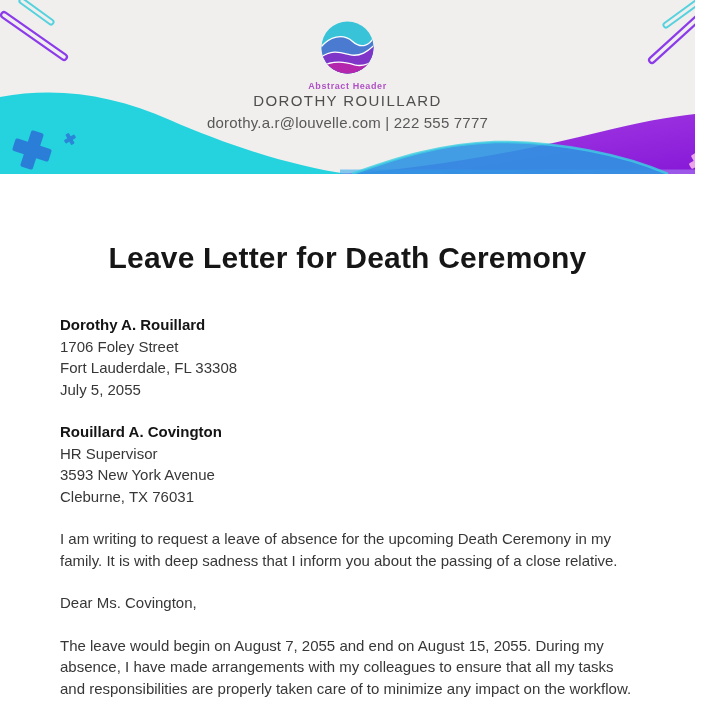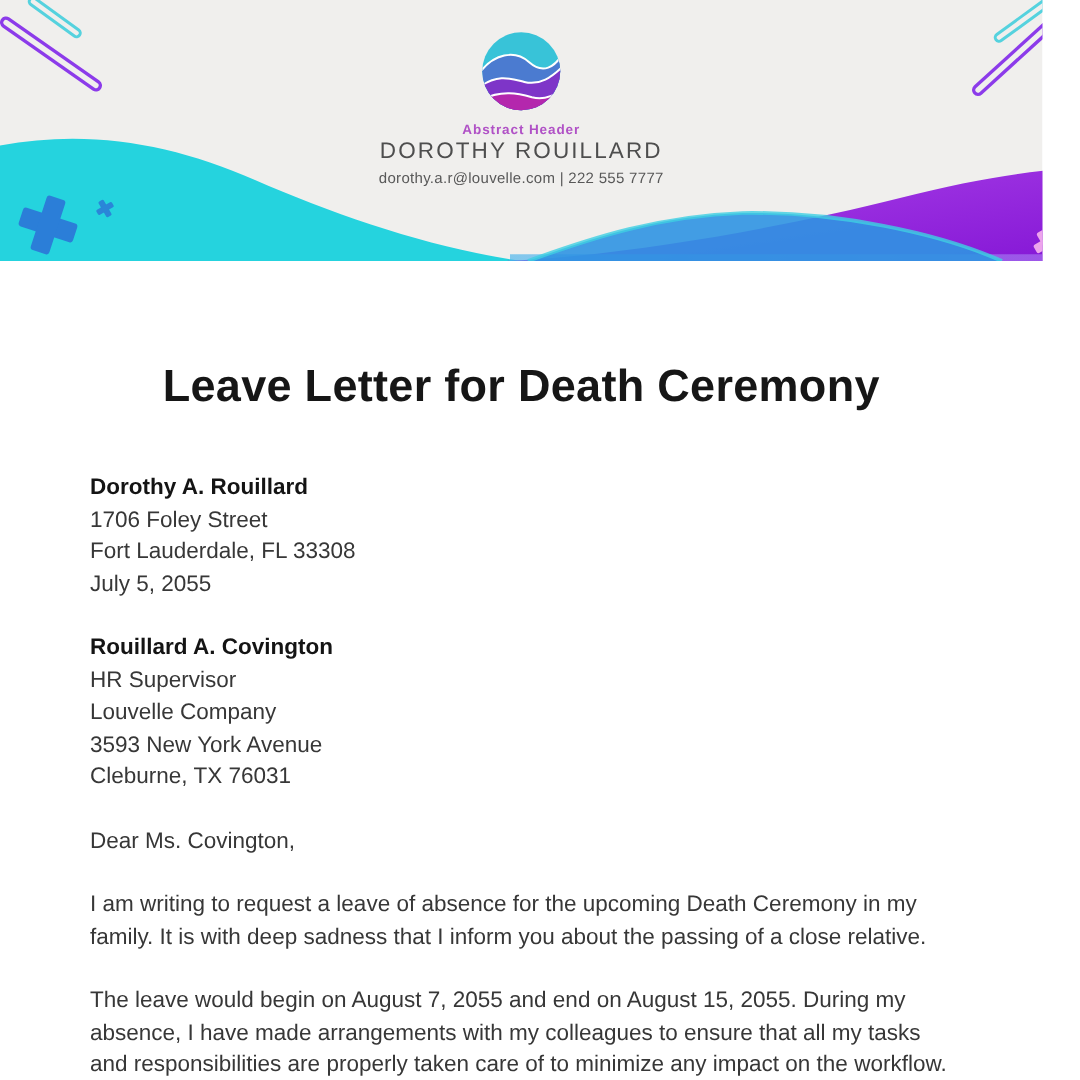--- a/index.html
+++ b/index.html
@@ -31,21 +31,21 @@
     font-size:9px;font-weight:700;letter-spacing:.6px;
     color:#b051c6;
   }
   .brand-name{
     margin-top:1px;
     font-size:15px;font-weight:500;letter-spacing:1.4px;
     color:#4e4e4e;
   }
   .brand-contact{
     margin-top:5px;
-    font-size:10px;letter-spacing:.2px;
+    font-size:15px;letter-spacing:.2px;
     color:#585858;
   }
   
   .page-body{
     padding:66px 60px 16px 60px;
     color:#373737;
     font-size:15px;line-height:21.5px;
   }
   .page-title{
     margin:0 0 38px 0;
@@ -142,23 +142,22 @@
     <div class="block">
       <div class="block-name">Dorothy A. Rouillard</div>
       <div>1706 Foley Street</div>
       <div>Fort Lauderdale, FL 33308</div>
       <div>July 5, 2055</div>
     </div>
 
     <div class="block">
       <div class="block-name">Rouillard A. Covington</div>
       <div>HR Supervisor</div>
-      <div>Louvelle Company</div>
       <div>3593 New York Avenue</div>
       <div>Cleburne, TX 76031</div>
     </div>
 
+    <p>I am writing to request a leave of absence for the upcoming Death Ceremony in my family. It is with deep sadness that I inform you about the passing of a close relative.</p>
     <p>Dear Ms. Covington,</p>
-    <p>I am writing to request a leave of absence for the upcoming Death Ceremony in my family. It is with deep sadness that I inform you about the passing of a close relative.</p>
     <p>The leave would begin on August 7, 2055 and end on August 15, 2055. During my absence, I have made arrangements with my colleagues to ensure that all my tasks and responsibilities are properly taken care of to minimize any impact on the workflow.</p>
   </main>
 
 </div>
 
 </body></html>

